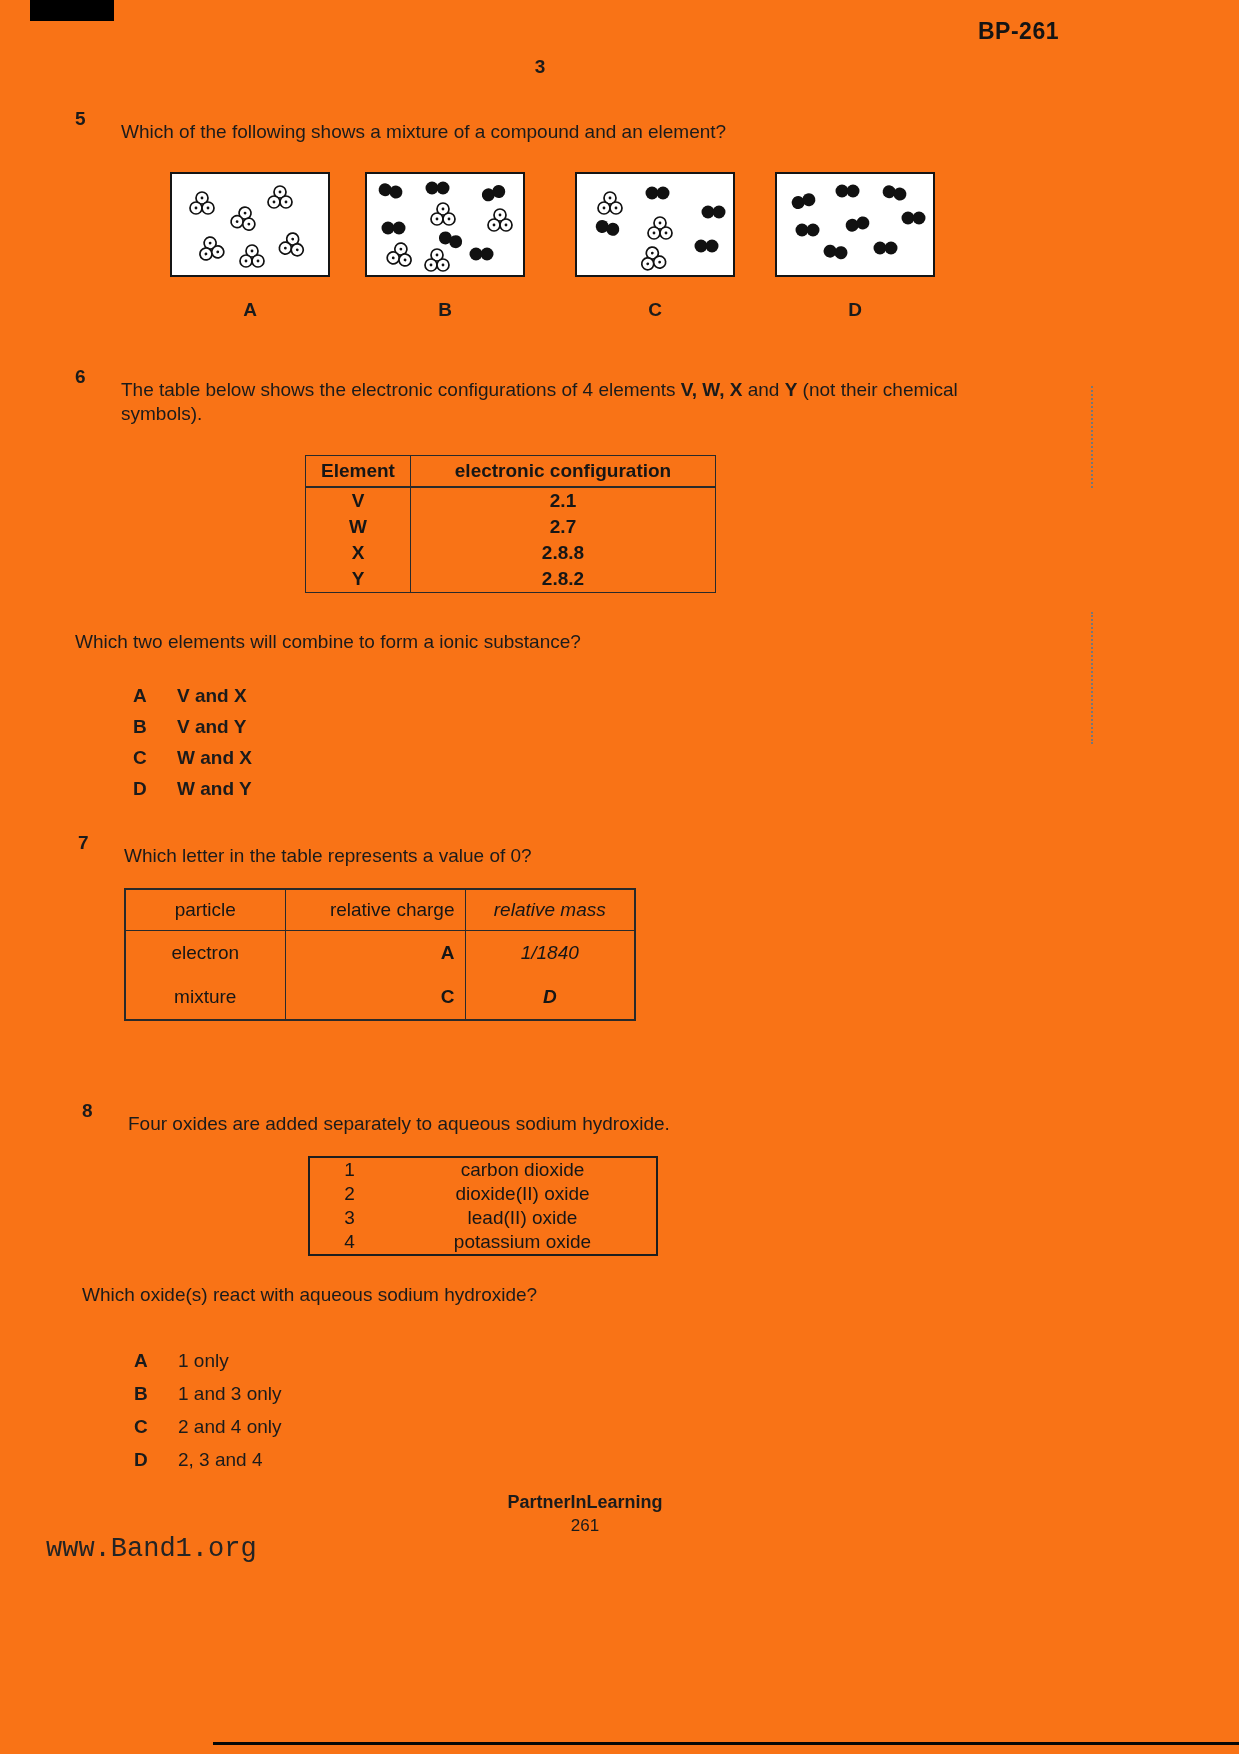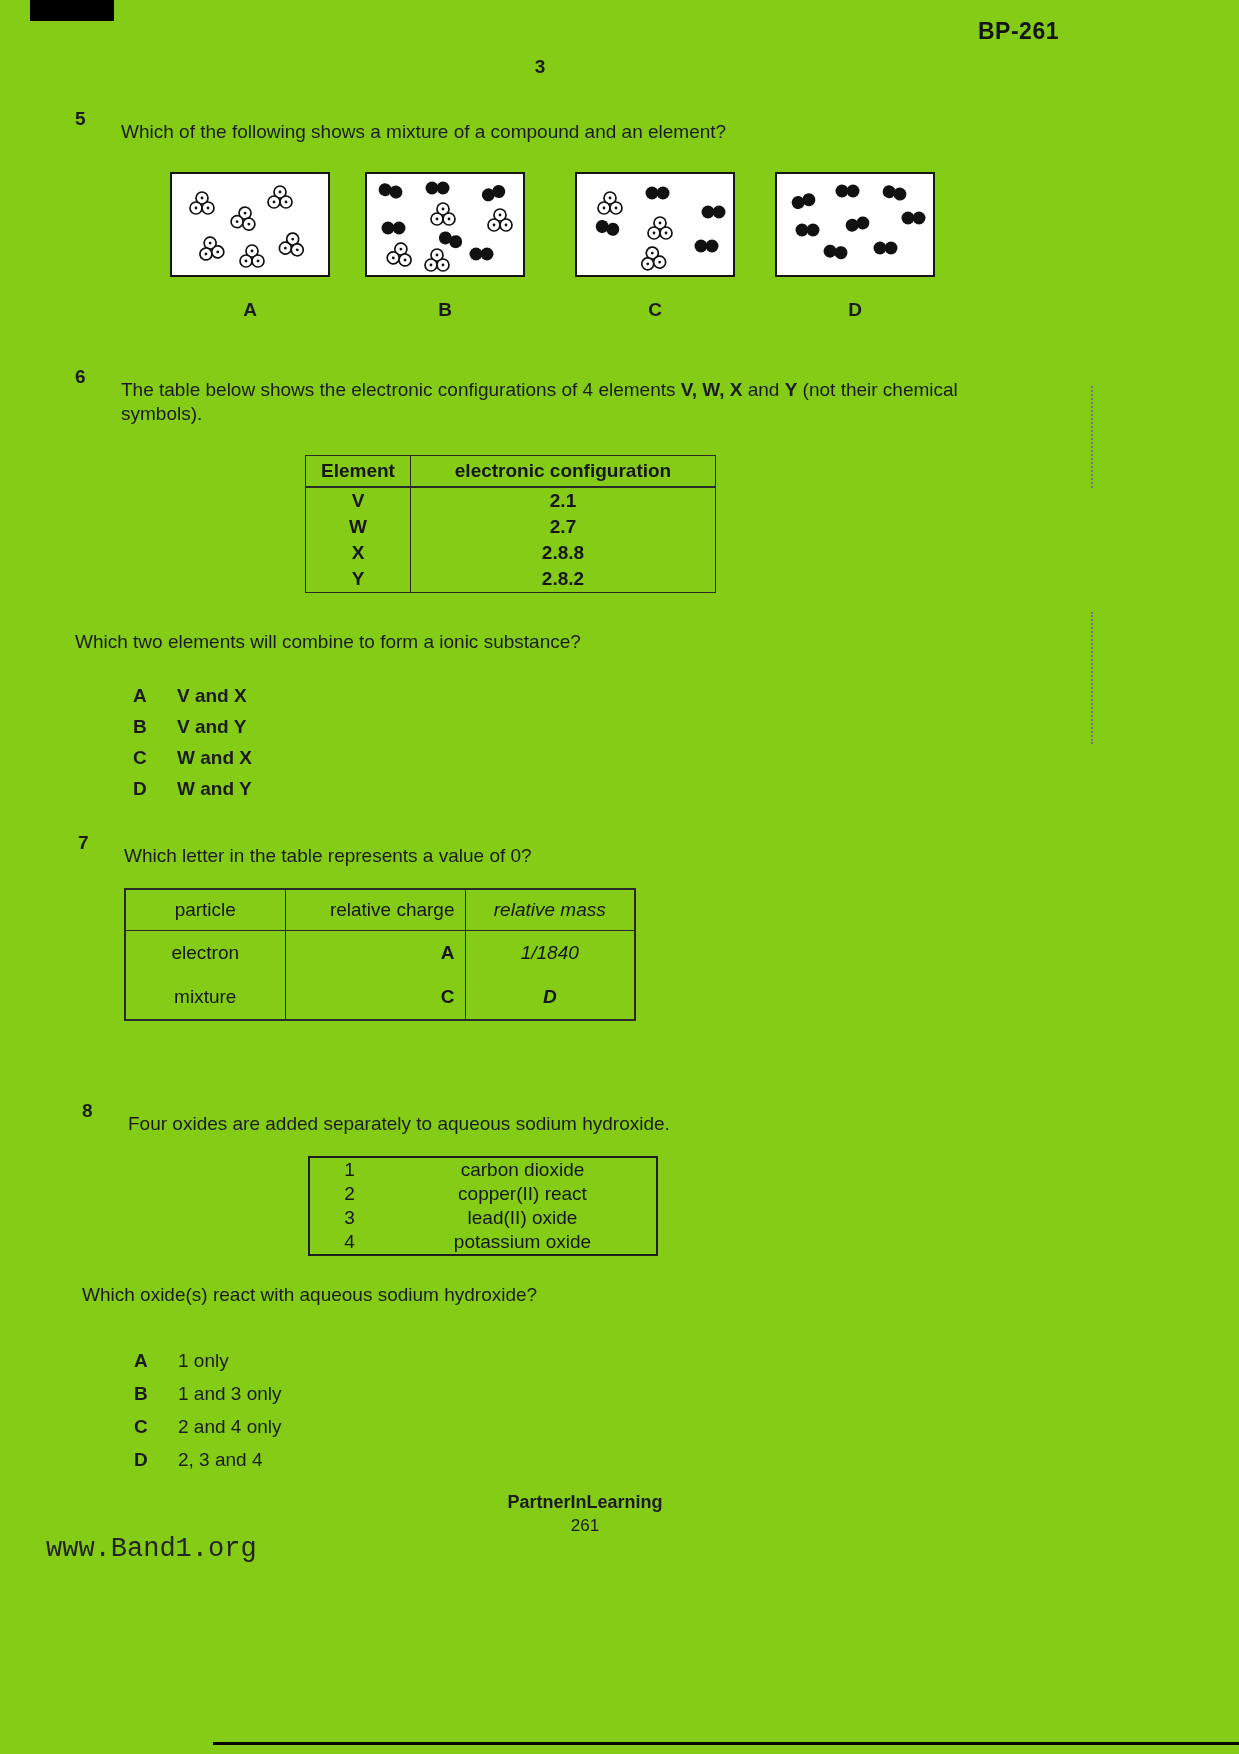--- a/index.html
+++ b/index.html
@@ -1,18 +1,18 @@
 <!DOCTYPE html>
 <html><head>
 <meta charset="utf-8">
 <style>
   * { margin:0; padding:0; box-sizing:border-box; }
   html,body { background:#ffffff; }
   .page {
-    position:relative; width:1239px; height:1754px; background:#84cc16;
+    position:relative; width:1239px; height:1754px; background:#f97316;
     font-family:"Liberation Sans", sans-serif; color:#1b1b1b; overflow:hidden;
   }
 
   
   .scan-corner { position:absolute; left:30px; top:0; width:84px; height:21px; background:#000; }
   .scan-line   { position:absolute; left:213px; top:1742px; width:1026px; height:3px; background:#070707; }
   .dotted-a { position:absolute; left:1091px; top:386px; height:102px; width:0; border-left:2px dotted #777; }
   .dotted-b { position:absolute; left:1091px; top:612px; height:132px; width:0; border-left:2px dotted #777; }
 
   .doc-ref { position:absolute; left:978px; top:18px; font-size:23px; letter-spacing:.5px; font-weight:bold; color:#141414; }
@@ -383,21 +383,21 @@
     </div>
 
     <table class="tbl8">
       <tbody>
         <tr>
           <td>1</td>
           <td>carbon dioxide</td>
         </tr>
         <tr>
           <td>2</td>
-          <td>copper(II) react</td>
+          <td>dioxide(II) oxide</td>
         </tr>
         <tr>
           <td>3</td>
           <td>lead(II) oxide</td>
         </tr>
         <tr>
           <td>4</td>
           <td>potassium oxide</td>
         </tr>
       </tbody>

